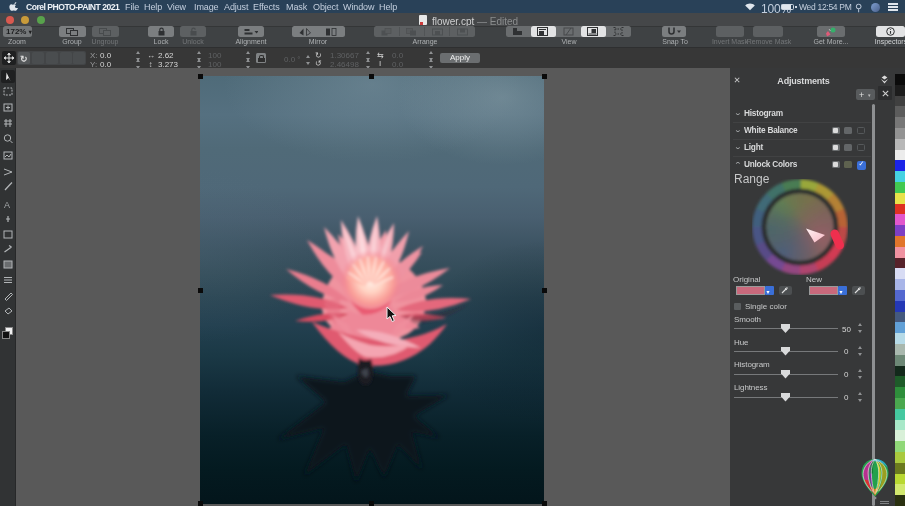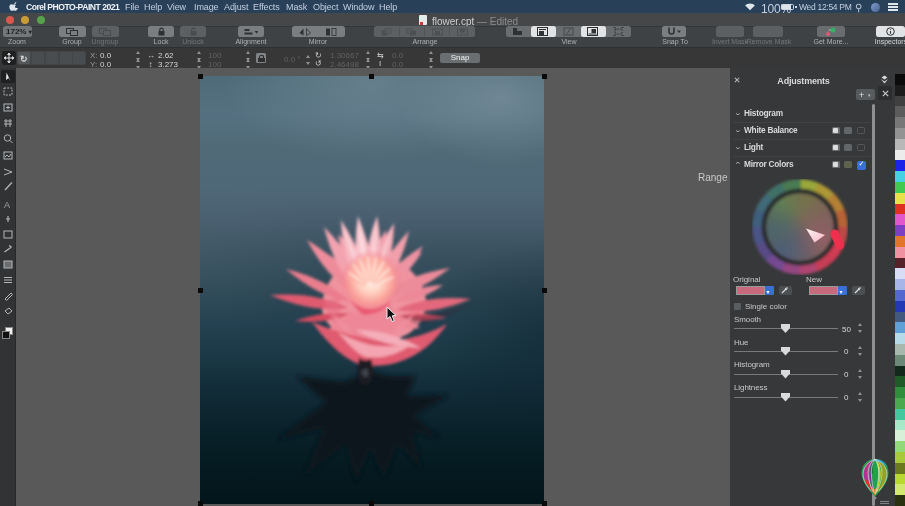--- a/index.html
+++ b/index.html
@@ -275,21 +275,21 @@
   <div class="spin" style="left:366px;top:50px"></div>
   <div class="spin" style="left:366px;top:58px"></div>
 
   <div class="abs" style="left:377px;top:50.5px;font-size:8px;color:#d0d0d0">⇆</div>
   <div class="abs" style="left:379px;top:59px;font-size:8px;color:#d0d0d0">I</div>
   <div class="pbtxt pbdim" style="left:392px;top:51px">0.0</div>
   <div class="pbtxt pbdim" style="left:392px;top:59.5px">0.0</div>
   <div class="spin" style="left:429px;top:50px"></div>
   <div class="spin" style="left:429px;top:58px"></div>
 
-  <div class="abs" style="left:440px;top:53px;width:40px;height:10px;background:#6b6e70;border-radius:2px;text-align:center;font-size:8px;color:#f0f0f0;line-height:10px">Snap</div>
+  <div class="abs" style="left:440px;top:53px;width:40px;height:10px;background:#6b6e70;border-radius:2px;text-align:center;font-size:8px;color:#f0f0f0;line-height:10px">Apply</div>
 
   <div id="toolbox" class="abs"></div>
   <div class="abs" style="left:1px;top:70px;width:14px;height:13px;background:#1f2021;border-radius:2px"></div>
   <svg class="abs" style="left:0;top:68px" width="16" height="290" viewBox="0 0 16 290">
     <g fill="none" stroke="#b2b5b7" stroke-width="1">
       <path d="M6.5 4.5 L10.5 13 L8.5 10 L6 12 Z" fill="#e8e8e8" stroke="none"></path>
       <rect x="4" y="20" width="8" height="7" stroke-dasharray="2 1.2"></rect>
       <rect x="4" y="36" width="8" height="7"></rect>
         <path d="M8 37.5v4M6 39.5h4"></path>
       <path d="M4 53h8M4 56h8M6 51v8M10 51v8"></path>
@@ -417,28 +417,28 @@
     <div class="abs" style="left:833px;top:128px;width:4.5px;height:5px;border-radius:1px;background:#dcdcdc"></div>
     <div class="tgl" style="left:844px;top:127px;background:#636668"></div>
     <div class="abs" style="left:857px;top:127px;width:8px;height:7px;border-radius:1.5px;border:1px solid #55585a"></div>
   <div class="chev" style="top:143px">⌄</div>
     <div class="sect" style="top:142px">Light</div>
   <div class="tgl" style="left:832px;top:144px;background:#6a6d6f"></div>
     <div class="abs" style="left:833px;top:145px;width:4.5px;height:5px;border-radius:1px;background:#dcdcdc"></div>
     <div class="tgl" style="left:844px;top:144px;background:#636668"></div>
     <div class="abs" style="left:857px;top:144px;width:8px;height:7px;border-radius:1.5px;border:1px solid #55585a"></div>
   <div class="chev" style="top:160px;transform:scaleX(1.4) scaleY(-1)">⌄</div>
-    <div class="sect" style="top:159px">Mirror Colors</div>
+    <div class="sect" style="top:159px">Unlock Colors</div>
   <div class="tgl" style="left:832px;top:161px;background:#6a6d6f"></div>
     <div class="abs" style="left:833px;top:162px;width:4.5px;height:5px;border-radius:1px;background:#dcdcdc"></div>
     <div class="tgl" style="left:844px;top:161px;background:#5e624f"></div>
   <div class="abs" style="left:857px;top:160.5px;width:9px;height:9px;background:#3a6fd8;border-radius:2px"></div>
   <div class="abs" style="left:858.5px;top:160px;font-size:7px;color:#fff">✓</div>
 
-  <div class="abs" style="left:698px;top:172px;font-size:10px;color:#c7c8c9">Range</div>
+  <div class="abs" style="left:734px;top:172px;font-size:12px;color:#c7c8c9">Range</div>
 
   <svg class="abs" style="left:752px;top:179px" width="96" height="96" viewBox="0 0 96 96">
     <defs>
       <radialGradient id="dg0" cx="0.5" cy="0.5" r="0.5">
           <stop offset="0" stop-color="#6f6258"></stop>
           <stop offset="1" stop-color="#6f6258"></stop>
         </radialGradient>
       <radialGradient id="dg1" cx="0.5" cy="0.5" r="0.5">
           <stop offset="0" stop-color="#5f8352" stop-opacity="1"></stop>
           <stop offset="1" stop-color="#5d7a52" stop-opacity="0"></stop>

